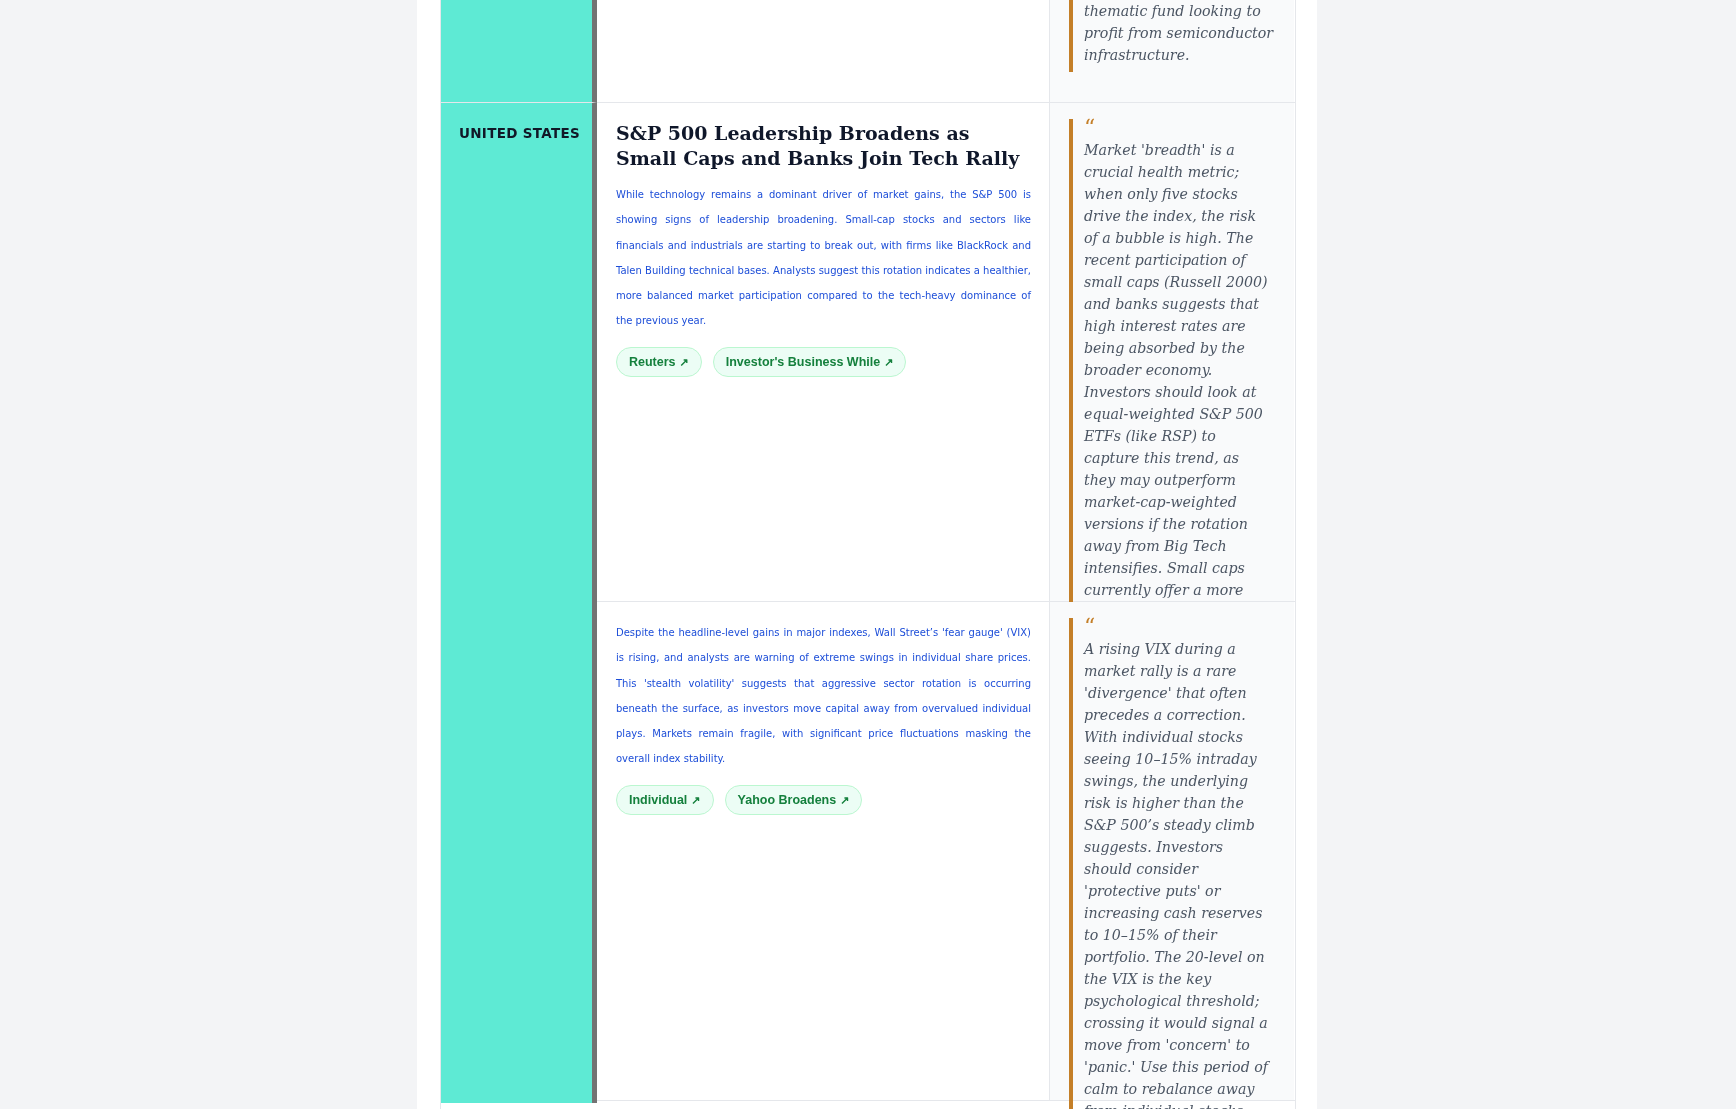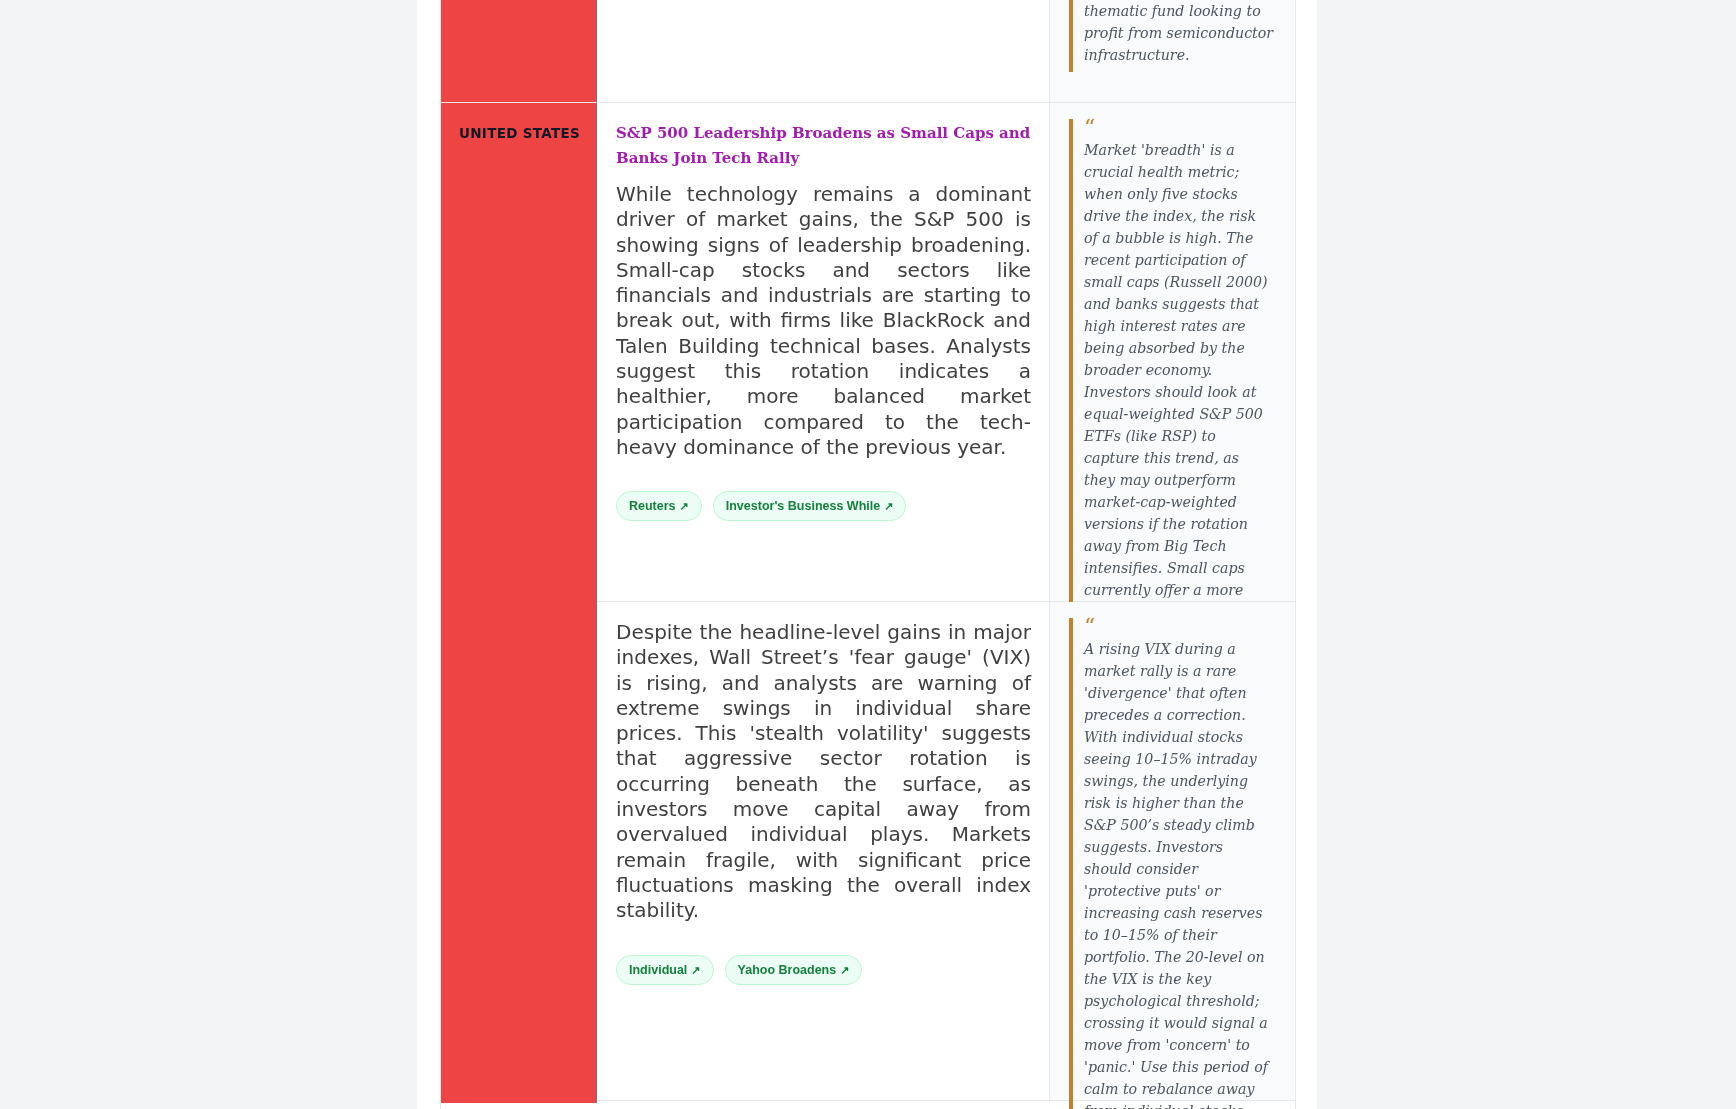--- a/index.html
+++ b/index.html
@@ -12,44 +12,44 @@
   .page {
     position:absolute; left:417px; top:0; width:900px; height:1109px;
     background:#ffffff;
   }
   .table {
     position:absolute; left:23px; top:-10px; width:854px; height:1130px;
     border-left:1px solid #e5e7eb; border-right:1px solid #e5e7eb;
   }
   .row { position:absolute; left:0; width:854px; display:flex; }
   .region-col {
-    width:156px; background:#ef4444; border-right:1px solid #737373;
+    width:156px; background:#5eead4; border-right:5px solid #737373;
     box-sizing:border-box; padding:22px 0 0 18px;
   }
   .region-label {
     font-family:"DejaVu Sans", sans-serif; font-weight:bold;
     font-size:13.5px; letter-spacing:0.3px; color:#111827;
   }
   .stories { flex:1; display:flex; flex-direction:column; }
   .story {
     display:flex; border-bottom:1px solid #e5e7eb; box-sizing:border-box;
   }
   .story-main {
     width:453px; box-sizing:border-box; padding:18px 18px 0 19px;
     border-right:1px solid #e5e7eb; background:#fff;
   }
   .story-title {
     font-family:"DejaVu Serif", serif; font-weight:bold;
-    font-size:15px; line-height:25px; color:#a21caf; margin:0 0 11px 0;
+    font-size:19px; line-height:25px; color:#0f172a; margin:0 0 11px 0;
   }
   .story-body {
-    font-family:"DejaVu Sans", sans-serif; font-size:20px; line-height:25.3px;
-    color:#404040; text-align:justify; margin:0;
+    font-family:"DejaVu Sans", sans-serif; font-size:10px; line-height:25.3px;
+    color:#1d4ed8; text-align:justify; margin:0;
   }
-  .sources { display:flex; gap:11px; margin-top:31px; }
+  .sources { display:flex; gap:11px; margin-top:13px; }
   .chip {
     font-family:"Liberation Sans", sans-serif; font-weight:bold; font-size:12.5px;
     color:#15803d; background:#ecfdf5; border:1px solid #bbf7d0;
     border-radius:16px; padding:7px 12px; cursor:pointer; white-space:nowrap;
   }
   .chip .arrow { margin-left:4px; font-size:11px; }
   .insight-col {
     width:244px; background:#f9fafb; box-sizing:border-box; padding:16px 20px 0 19px;
   }
   .insight {

